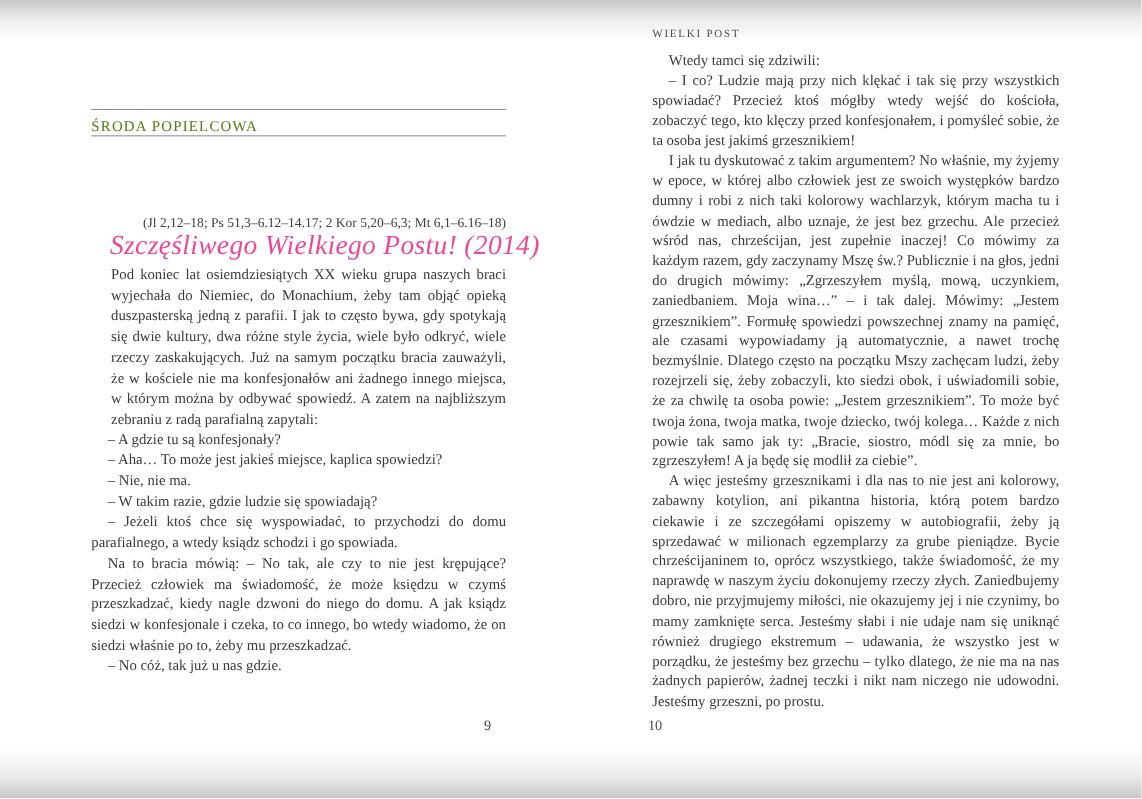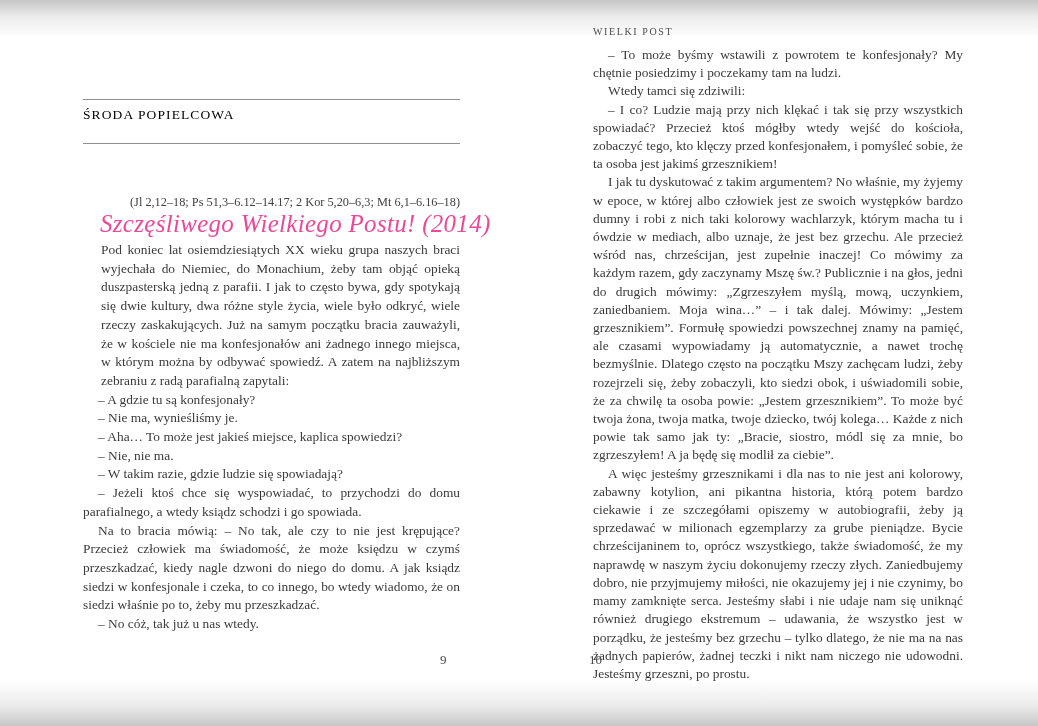--- a/index.html
+++ b/index.html
@@ -24,24 +24,24 @@
     pointer-events: none;
   }
   .page { position: absolute; top: 0; bottom: 0; }
   .page.left  { left: 83px;  width: 377px; }
   .page.right { left: 593px; width: 370px; }
 
   .chapter-head {
     position: absolute; top: 99px; left: 0; width: 100%;
     border-top: 1px solid #8f8f8f;
     border-bottom: 1px solid #8f8f8f;
-    padding: 7px 0 20px 0;
+    padding: 7px 0 0 0;
     font-size: 13.5px;
     letter-spacing: 1.1px;
-    color: #000000;
+    color: #4d7c0f;
   }
   .reference {
     position: absolute; top: 155px; left: 0; width: 100%;
     text-align: right;
     font-size: 12.3px;
     color: #414141;
     margin-top: 40px;
   }
   .title {
     position: absolute; top: 193px; left: 0; margin: 17px;
@@ -88,34 +88,32 @@
 
   <section class="page left">
     <header class="chapter-head">
       <span>ŚRODA POPIELCOWA</span>
     </header>
     <div class="reference">(Jl 2,12–18; Ps 51,3–6.12–14.17; 2 Kor 5,20–6,3; Mt 6,1–6.16–18)</div>
     <h1 class="title">Szczęśliwego Wielkiego Postu! (2014)</h1>
     <div class="body">
       <p class="noindent">Pod koniec lat osiemdziesiątych XX wieku grupa naszych braci wyjechała do Niemiec, do Monachium, żeby tam objąć opieką duszpasterską jedną z parafii. I jak to często bywa, gdy spotykają się dwie kultury, dwa różne style życia, wiele było odkryć, wiele rzeczy zaskakujących. Już na samym początku bracia zauważyli, że w kościele nie ma konfesjonałów ani żadnego innego miejsca, w którym można by odbywać spowiedź. A zatem na najbliższym zebraniu z radą parafialną zapytali:</p>
       <p>– A gdzie tu są konfesjonały?</p>
-      <p>– Nie ma, wynieśliśmy je.</p>
       <p>– Aha… To może jest jakieś miejsce, kaplica spowiedzi?</p>
       <p>– Nie, nie ma.</p>
       <p>– W takim razie, gdzie ludzie się spowiadają?</p>
       <p>– Jeżeli ktoś chce się wyspowiadać, to przychodzi do domu parafialnego, a wtedy ksiądz schodzi i go spowiada.</p>
       <p>Na to bracia mówią: – No tak, ale czy to nie jest krępujące? Przecież człowiek ma świadomość, że może księdzu w czymś przeszkadzać, kiedy nagle dzwoni do niego do domu. A jak ksiądz siedzi w konfesjonale i czeka, to co innego, bo wtedy wiadomo, że on siedzi właśnie po to, żeby mu przeszkadzać.</p>
-      <p>– No cóż, tak już u nas wtedy.</p>
+      <p>– No cóż, tak już u nas gdzie.</p>
     </div>
   </section>
 
   <section class="page right">
     <header class="running-head">WIELKI POST</header>
     <div class="body">
-      <p>– To może byśmy wstawili z powrotem te konfesjonały? My chętnie posiedzimy i poczekamy tam na ludzi.</p>
       <p>Wtedy tamci się zdziwili:</p>
       <p>– I co? Ludzie mają przy nich klękać i tak się przy wszystkich spowiadać? Przecież ktoś mógłby wtedy wejść do kościoła, zobaczyć tego, kto klęczy przed konfesjonałem, i pomyśleć sobie, że ta osoba jest jakimś grzesznikiem!</p>
       <p>I jak tu dyskutować z takim argumentem? No właśnie, my żyjemy w epoce, w której albo człowiek jest ze swoich występków bardzo dumny i robi z nich taki kolorowy wachlarzyk, którym macha tu i ówdzie w mediach, albo uznaje, że jest bez grzechu. Ale przecież wśród nas, chrześcijan, jest zupełnie inaczej! Co mówimy za każdym razem, gdy zaczynamy Mszę św.? Publicznie i na głos, jedni do drugich mówimy: „Zgrzeszyłem myślą, mową, uczynkiem, zaniedbaniem. Moja wina…” – i tak dalej. Mówimy: „Jestem grzesznikiem”. Formułę spowiedzi powszechnej znamy na pamięć, ale czasami wypowiadamy ją automatycznie, a nawet trochę bezmyślnie. Dlatego często na początku Mszy zachęcam ludzi, żeby rozejrzeli się, żeby zobaczyli, kto siedzi obok, i uświadomili sobie, że za chwilę ta osoba powie: „Jestem grzesznikiem”. To może być twoja żona, twoja matka, twoje dziecko, twój kolega… Każde z nich powie tak samo jak ty: „Bracie, siostro, módl się za mnie, bo zgrzeszyłem! A ja będę się modlił za ciebie”.</p>
       <p>A więc jesteśmy grzesznikami i dla nas to nie jest ani kolorowy, zabawny kotylion, ani pikantna historia, którą potem bardzo ciekawie i ze szczegółami opiszemy w autobiografii, żeby ją sprzedawać w milionach egzemplarzy za grube pieniądze. Bycie chrześcijaninem to, oprócz wszystkiego, także świadomość, że my naprawdę w naszym życiu dokonujemy rzeczy złych. Zaniedbujemy dobro, nie przyjmujemy miłości, nie okazujemy jej i nie czynimy, bo mamy zamknięte serca. Jesteśmy słabi i nie udaje nam się uniknąć również drugiego ekstremum – udawania, że wszystko jest w porządku, że jesteśmy bez grzechu – tylko dlatego, że nie ma na nas żadnych papierów, żadnej teczki i nikt nam niczego nie udowodni. Jesteśmy grzeszni, po prostu.</p>
     </div>
   </section>
 
   <div class="folio folio-left">9</div>
   <div class="folio folio-right">10</div>
 </div>

